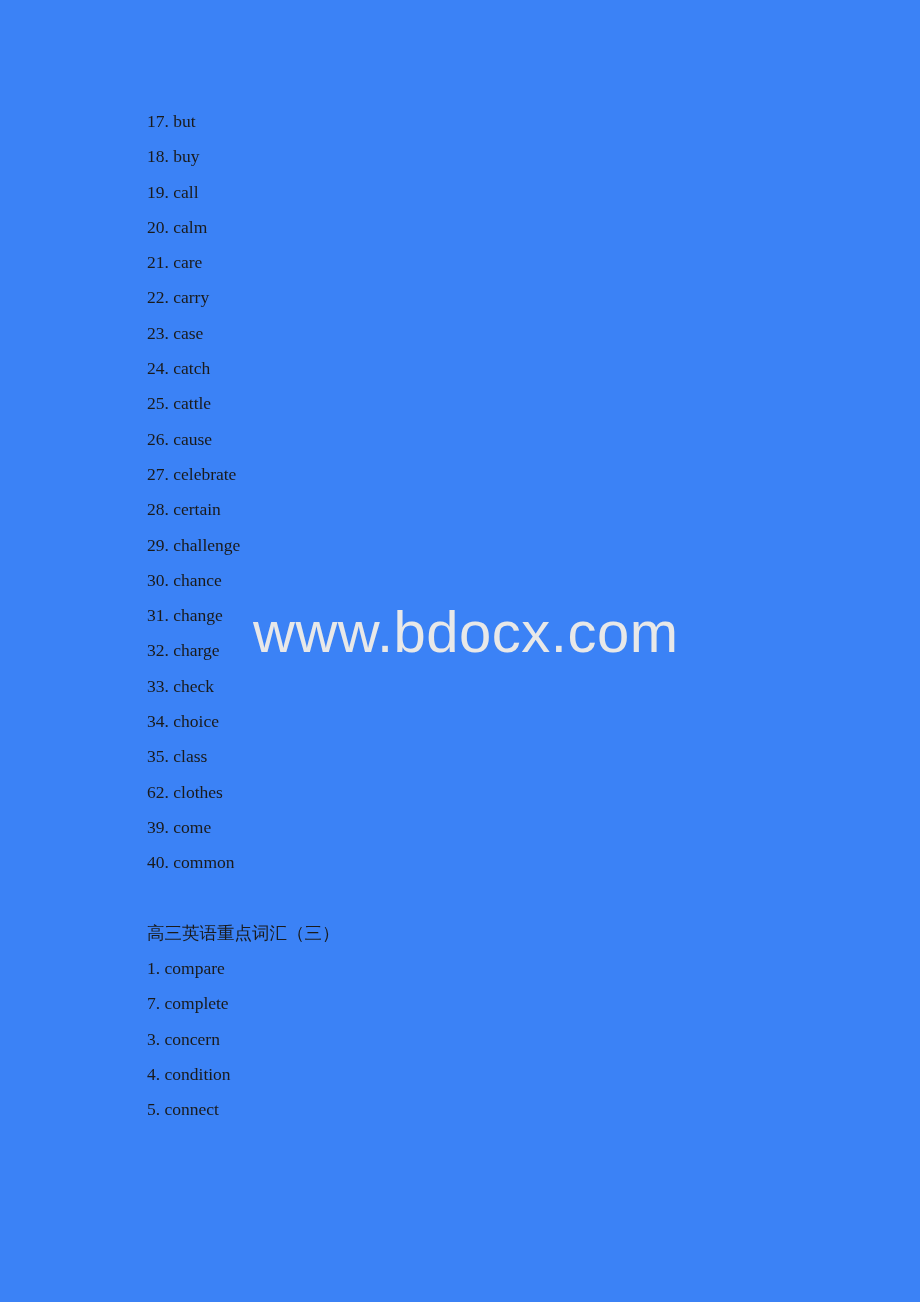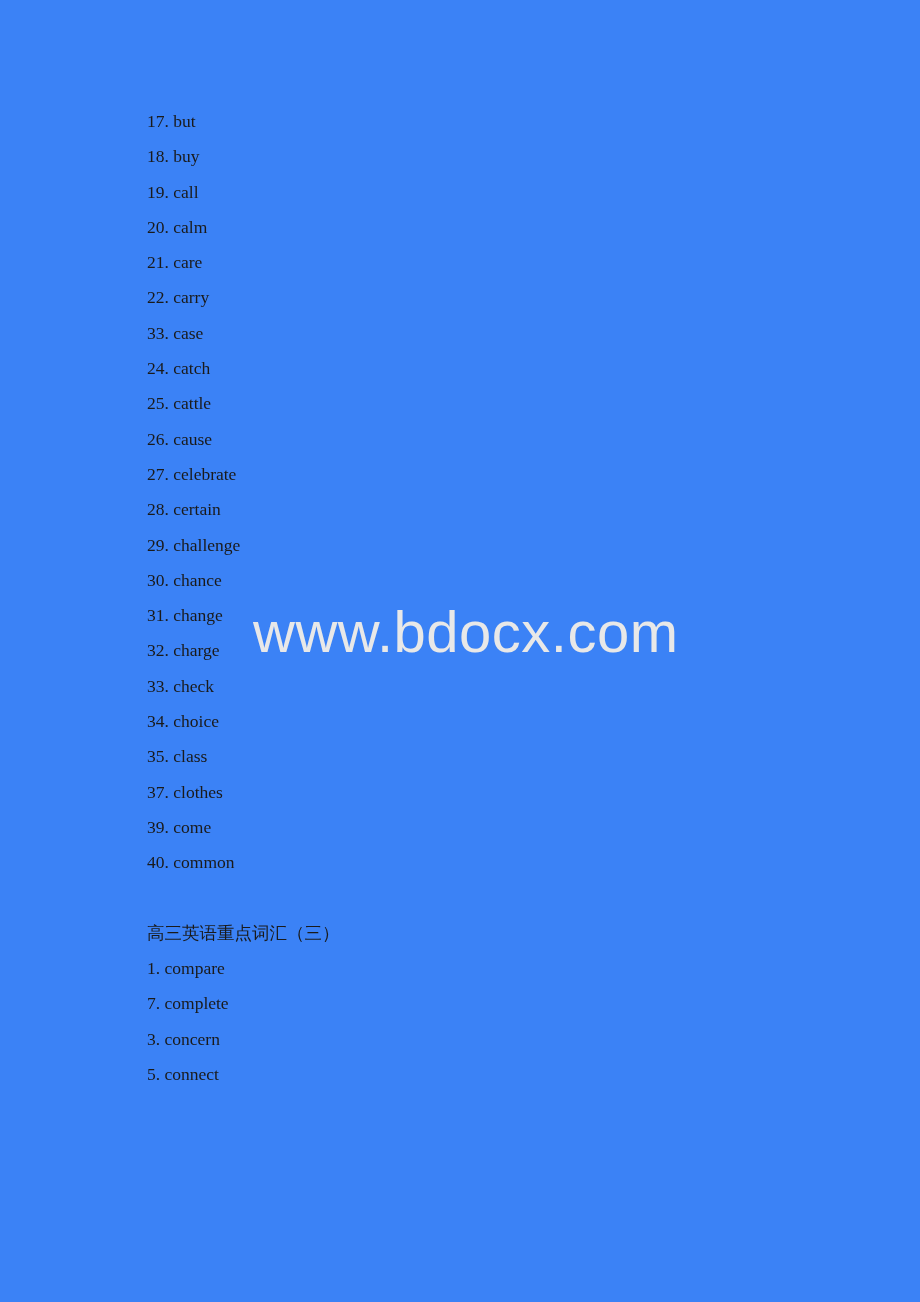--- a/index.html
+++ b/index.html
@@ -96,44 +96,45 @@
 
   <div class="content">
 
     <div class="block first-block">
       <div class="vocab-line">17. but</div>
       <div class="vocab-line">18. buy</div>
       <div class="vocab-line">19. call</div>
       <div class="vocab-line">20. calm</div>
       <div class="vocab-line">21. care</div>
       <div class="vocab-line">22. carry</div>
-      <div class="vocab-line">33. case</div>
+      <div class="vocab-line">23. case</div>
       <div class="vocab-line">24. catch</div>
       <div class="vocab-line">25. cattle</div>
       <div class="vocab-line">26. cause</div>
       <div class="vocab-line">27. celebrate</div>
       <div class="vocab-line">28. certain</div>
       <div class="vocab-line">29. challenge</div>
       <div class="vocab-line">30. chance</div>
       <div class="vocab-line">31. change</div>
       <div class="vocab-line">32. charge</div>
       <div class="vocab-line">33. check</div>
       <div class="vocab-line">34. choice</div>
       <div class="vocab-line">35. class</div>
-      <div class="vocab-line">37. clothes</div>
+      <div class="vocab-line">62. clothes</div>
       <div class="vocab-line">39. come</div>
       <div class="vocab-line">40. common</div>
     </div>
 
     <div class="gap-line"></div>
 
     <div class="block">
       <div class="section-heading">高三英语重点词汇（三）</div>
       <div class="vocab-line">1. compare</div>
       <div class="vocab-line">7. complete</div>
       <div class="vocab-line">3. concern</div>
+      <div class="vocab-line">4. condition</div>
       <div class="vocab-line">5. connect</div>
     </div>
 
     <div class="tail-space"></div>
 
   </div>
 </div>
 
 </body></html>

